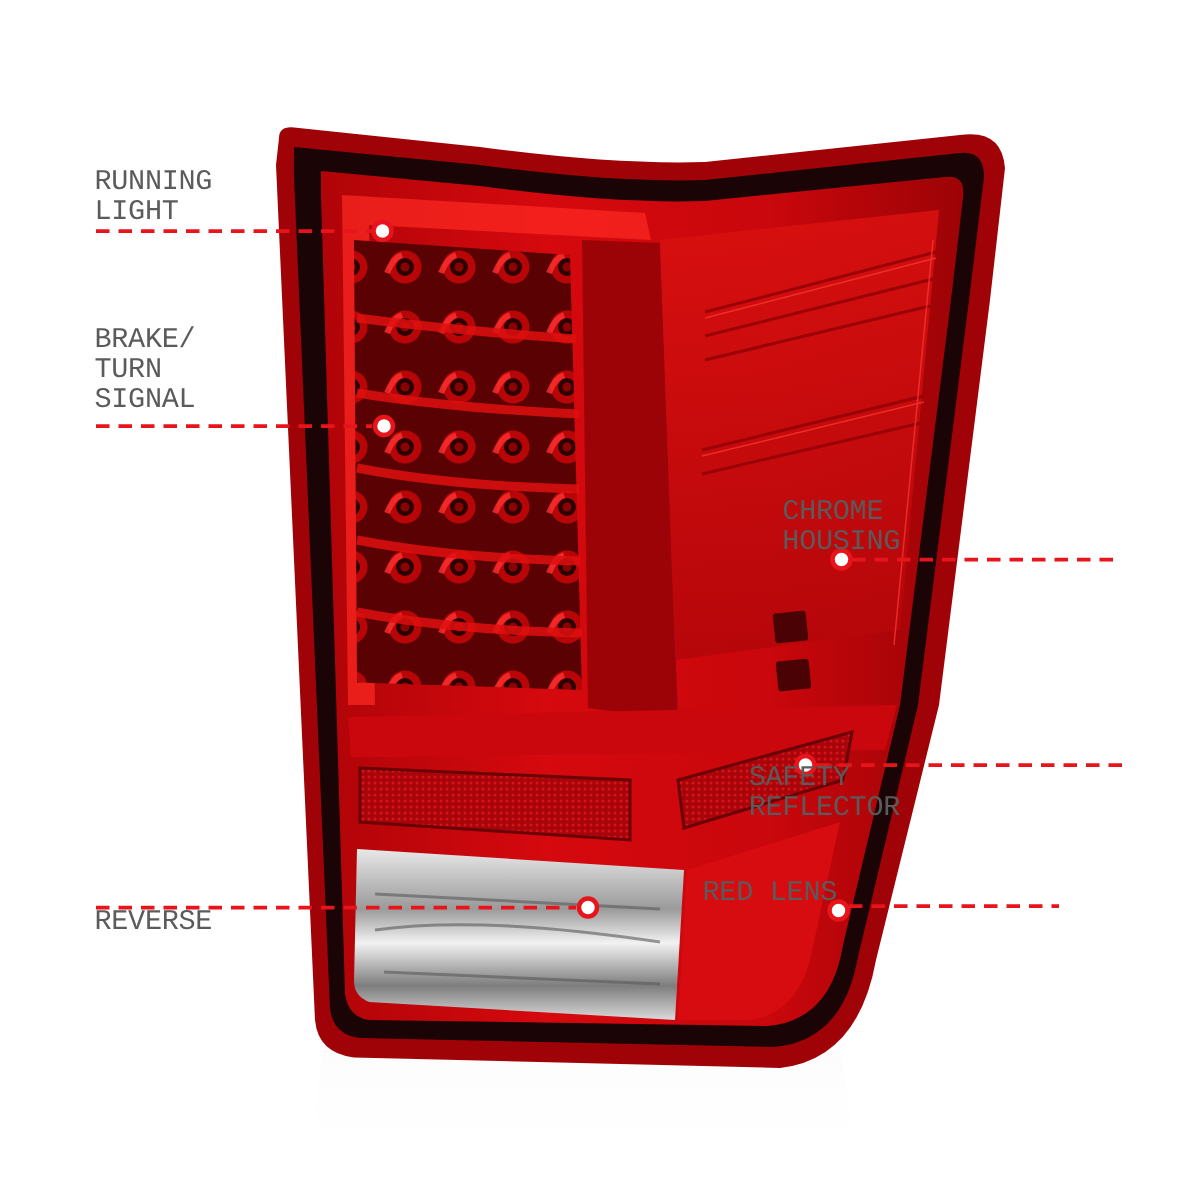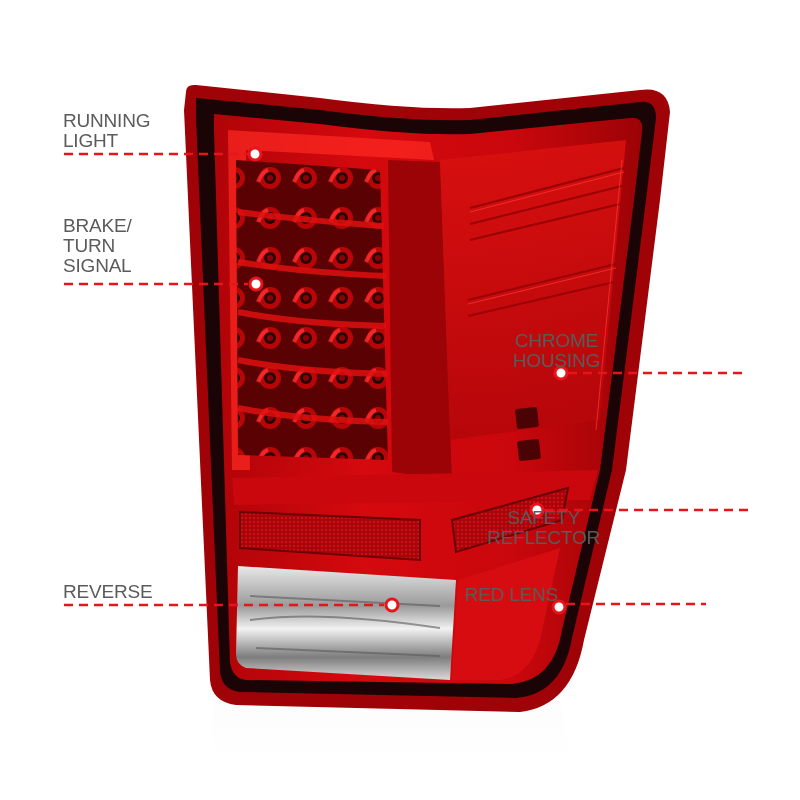--- a/index.html
+++ b/index.html
@@ -10,34 +10,34 @@
     body {
       width: 800px;
       height: 800px;
       overflow: hidden;
       position: relative;
       font-family: "Liberation Sans", "DejaVu Sans", sans-serif;
     }
     #stage {
       position: absolute;
       left: 0; top: 0;
-      width: 652px; height: 800px;
+      width: 652px; height: 800px; font-family: Liberation Mono, monospace;
     }
     .callout-label {
       position: absolute;
       color: #5b5b5b;
       font-size: 19px;
       line-height: 20px;
       letter-spacing: -0.2px;
       font-weight: normal;
       white-space: pre-line;
       text-transform: uppercase;
     }
     .callout-label.right {
-      text-align: center;
+      text-align: left;
     }
   </style>
 </head>
 <body>
 
 <div id="stage">
 
   <svg width="800" height="800" viewBox="0 0 800 800" style="position:absolute;left:0;top:0">
     <defs>
       <linearGradient id="lensGrad" x1="0" y1="0" x2="1" y2="0">
@@ -152,16 +152,16 @@
 
   <div class="callout-label" style="left:63px; top:111px;">RUNNING
 LIGHT</div>
   <div class="callout-label" style="left:63px; top:216px;">BRAKE/
 TURN
 SIGNAL</div>
   <div class="callout-label right" style="right:52px; top:331px;">CHROME
 HOUSING</div>
   <div class="callout-label right" style="right:52px; top:468px;margin-top:40px;">SAFETY
 REFLECTOR</div>
-  <div class="callout-label" style="left:63px; top:582px;">REVERSE</div>
+  <div class="callout-label" style="left:63px; top:604px;">REVERSE</div>
   <div class="callout-label right" style="right:94px; top:585px;">RED LENS</div>
 
 </div>
 
 </body></html>

